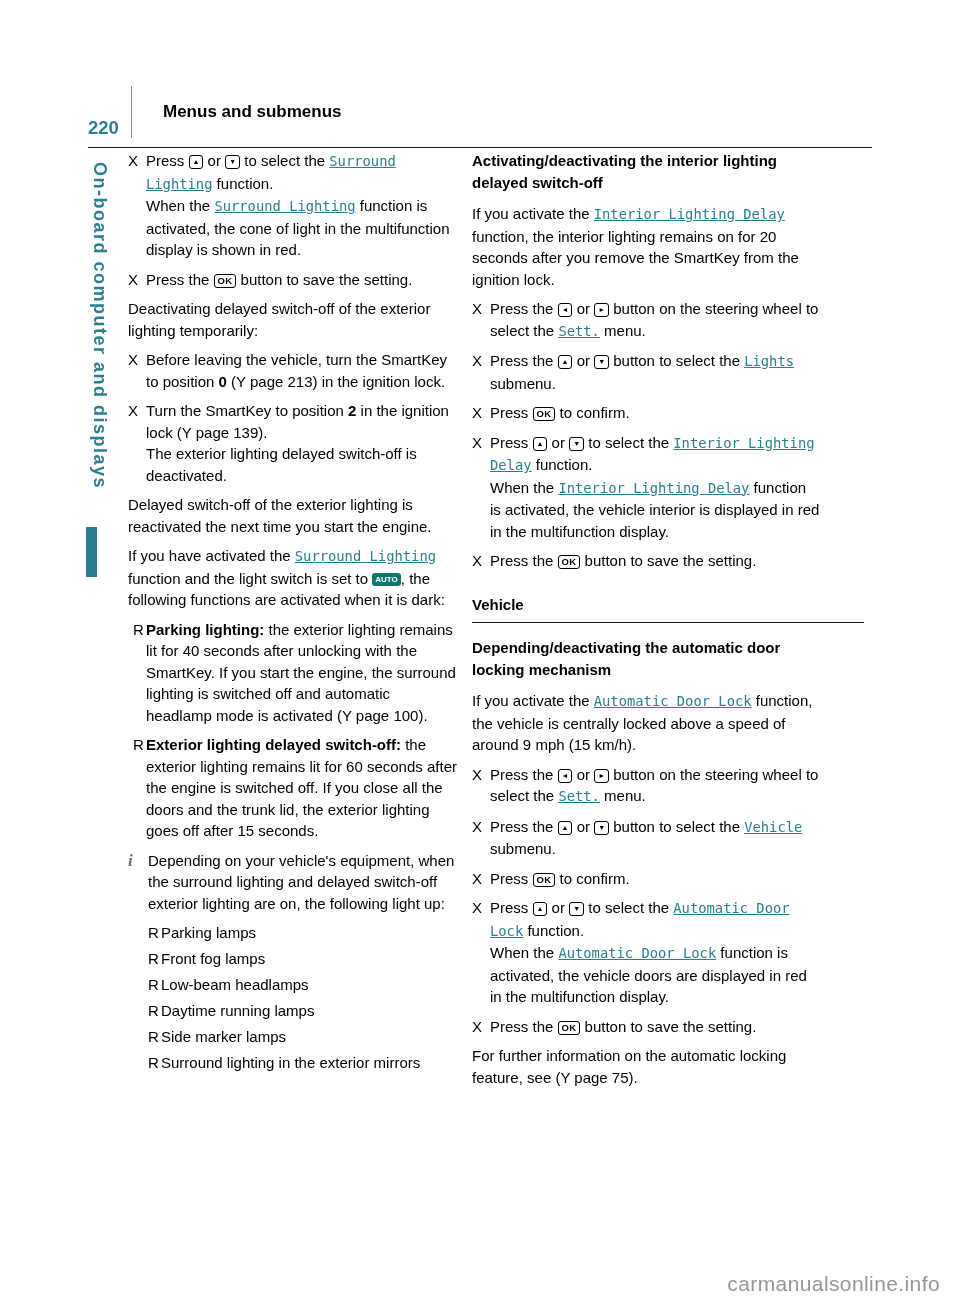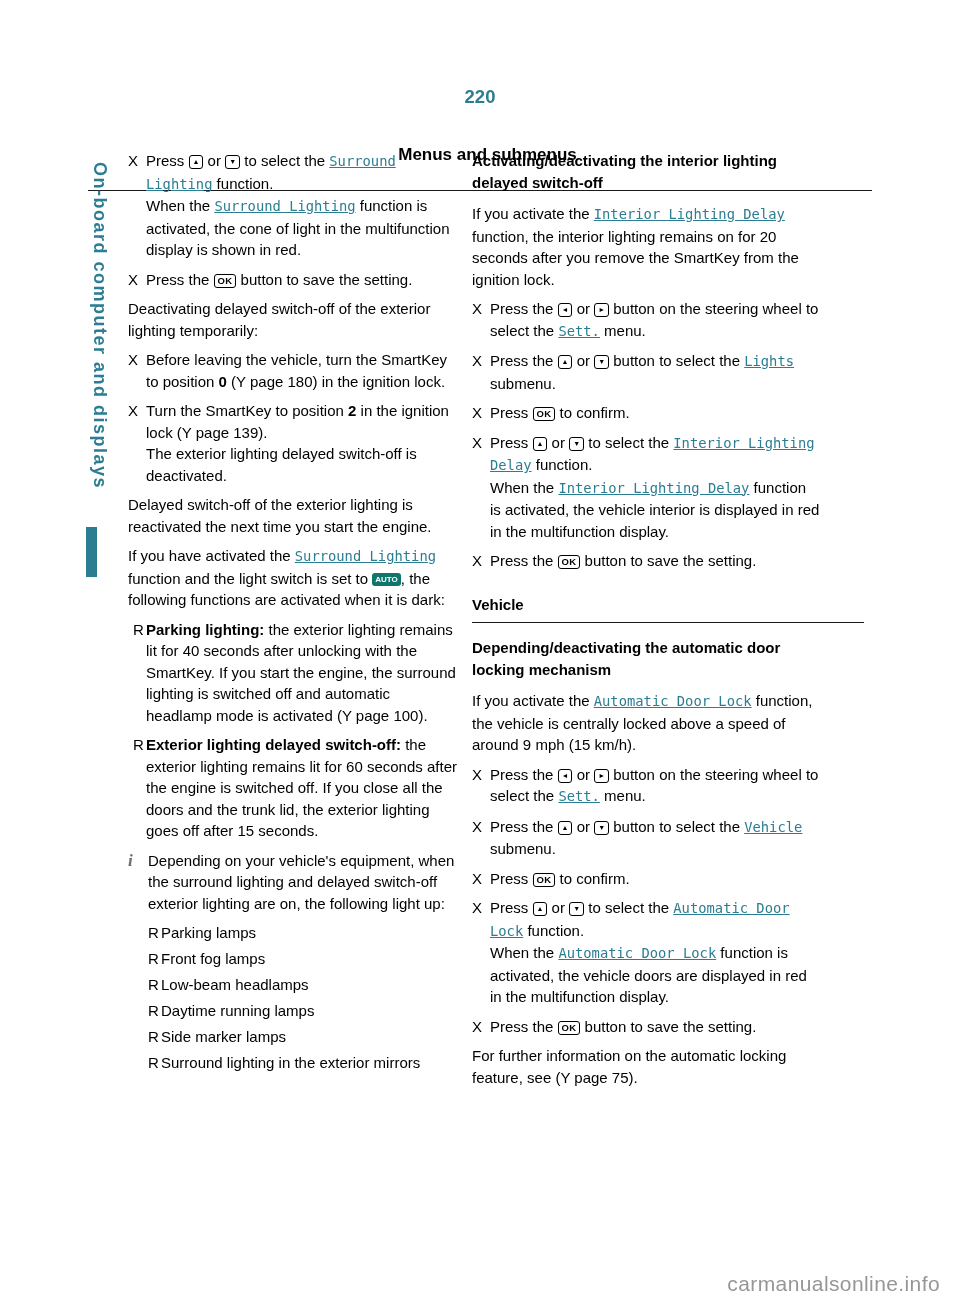--- a/index.html
+++ b/index.html
@@ -8,22 +8,22 @@
   body {
     width:960px; height:1302px; position:relative; overflow:hidden;
     background:#ffffff; color:#000;
     font-family:"Liberation Sans","DejaVu Sans",sans-serif;
     font-size:15px; line-height:21.5px;
   }
 
   
   .header {
     position:absolute; left:88px; top:86px; width:784px;
-    display:flex; align-items:center;
-    border-bottom:1px solid #1a1a1a; padding-bottom:9px;flex-direction:column;
+    display:flex; align-items:flex-end;
+    border-bottom:1px solid #1a1a1a; padding-bottom:9px;
   }
   .page-num { color:var(--accent); font-weight:bold; font-size:18.5px; flex:0 0 43px; }
   .header-divider { align-self:stretch; width:1px; background:#8c8c8c; }
   .header-title { margin:16px; padding-left:15px; font-size:17px; font-weight:bold; line-height:1.2; }
 
   
   .sidebar-label {
     position:absolute; left:88px; top:162px;
     writing-mode:vertical-rl; text-orientation:mixed;
     color:var(--accent); font-weight:bold; font-size:18px; letter-spacing:1.5px;
@@ -101,21 +101,21 @@
         <span class="marker">X</span>
         <span class="blk-body"><span class="txt">Press </span><span class="icon arrow-btn">▲</span><span class="txt"> or </span><span class="icon arrow-btn">▼</span><span class="txt"> to select the </span><span class="code">Surround Lighting</span><span class="txt"> function.</span><br><span class="txt">When the </span><span class="code">Surround Lighting</span><span class="txt"> function is activated, the cone of light in the multifunction display is shown in red.</span></span>
       </div>
       <div class="blk blk-bullet">
         <span class="marker">X</span>
         <span class="blk-body"><span class="txt">Press the </span><span class="icon ok-btn">OK</span><span class="txt"> button to save the setting.</span></span>
       </div>
       <div class="blk blk-para"><span class="txt">Deactivating delayed switch-off of the exterior lighting temporarily:</span></div>
       <div class="blk blk-bullet">
         <span class="marker">X</span>
-        <span class="blk-body"><span class="txt">Before leaving the vehicle, turn the SmartKey to position </span><span class="b">0</span><span class="txt"> (Y page 180) in the ignition lock.</span></span>
+        <span class="blk-body"><span class="txt">Before leaving the vehicle, turn the SmartKey to position </span><span class="b">0</span><span class="txt"> (Y page 213) in the ignition lock.</span></span>
       </div>
       <div class="blk blk-bullet">
         <span class="marker">X</span>
         <span class="blk-body"><span class="txt">Turn the SmartKey to position </span><span class="b">2</span><span class="txt"> in the ignition lock (Y page 139).</span><br><span class="txt">The exterior lighting delayed switch-off is deactivated.</span></span>
       </div>
       <div class="blk blk-para"><span class="txt">Delayed switch-off of the exterior lighting is reactivated the next time you start the engine.</span></div>
       <div class="blk blk-para"><span class="txt">If you have activated the </span><span class="code">Surround Lighting</span><span class="txt"> function and the light switch is set to </span><span class="icon auto-badge">AUTO</span><span class="txt">, the following functions are activated when it is dark:</span></div>
       <div class="blk blk-rlist">
         <span class="marker">R</span>
         <span class="blk-body"><span class="b">Parking lighting:</span><span class="txt"> the exterior lighting remains lit for 40 seconds after unlocking with the SmartKey. If you start the engine, the surround lighting is switched off and automatic headlamp mode is activated (Y page 100).</span></span>

